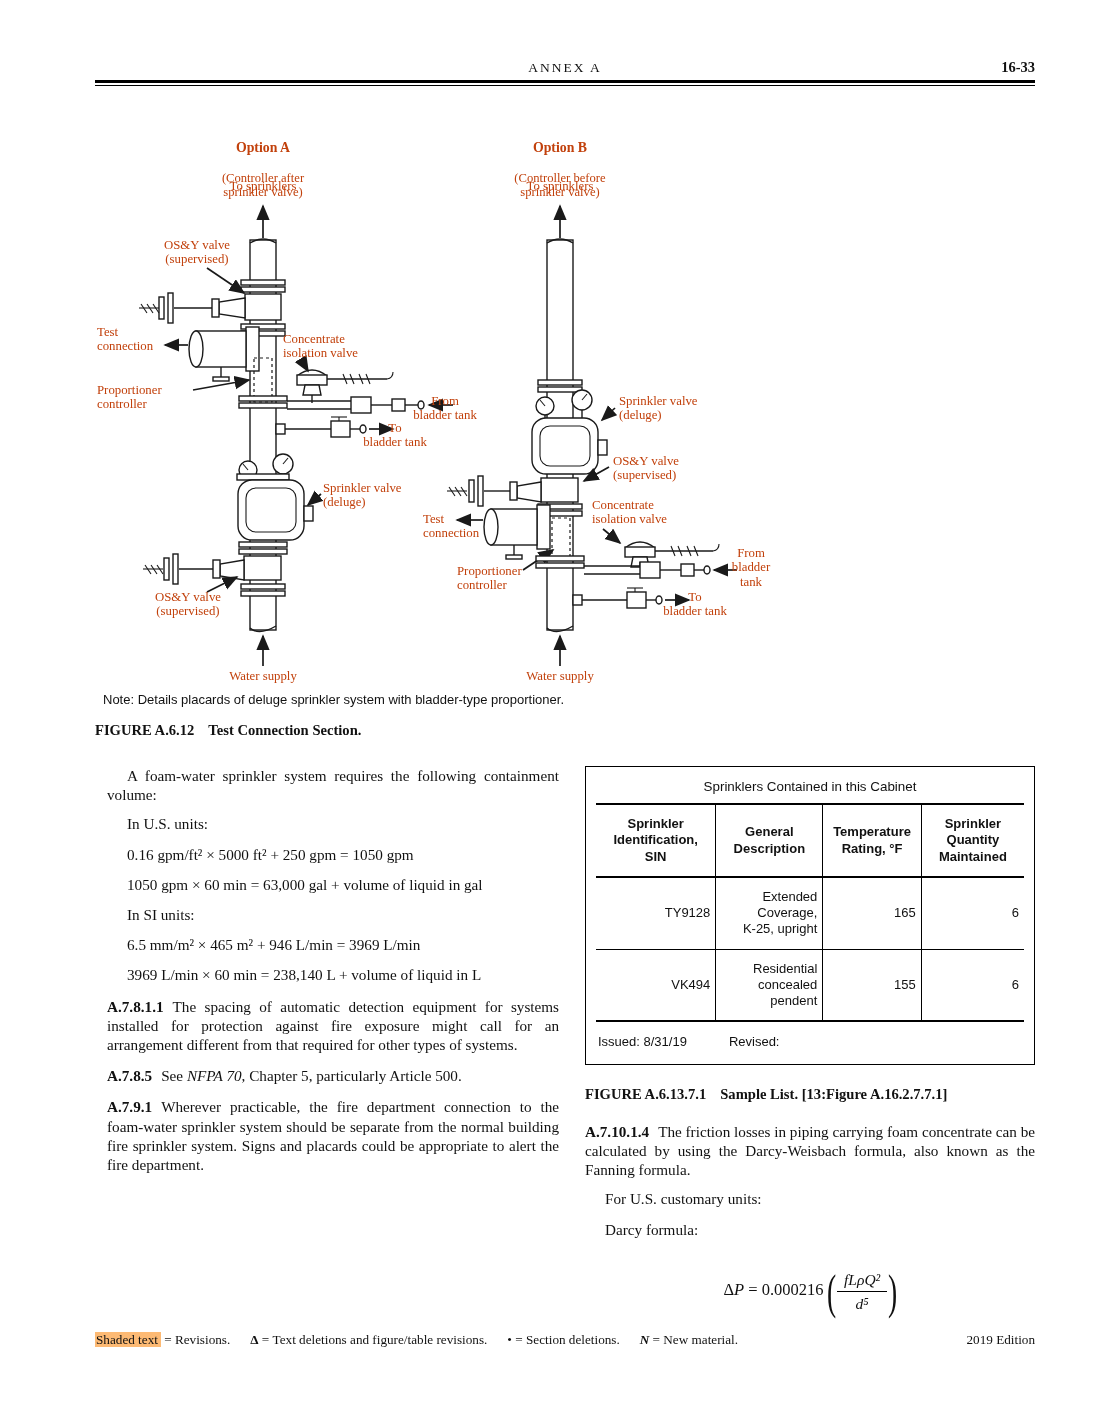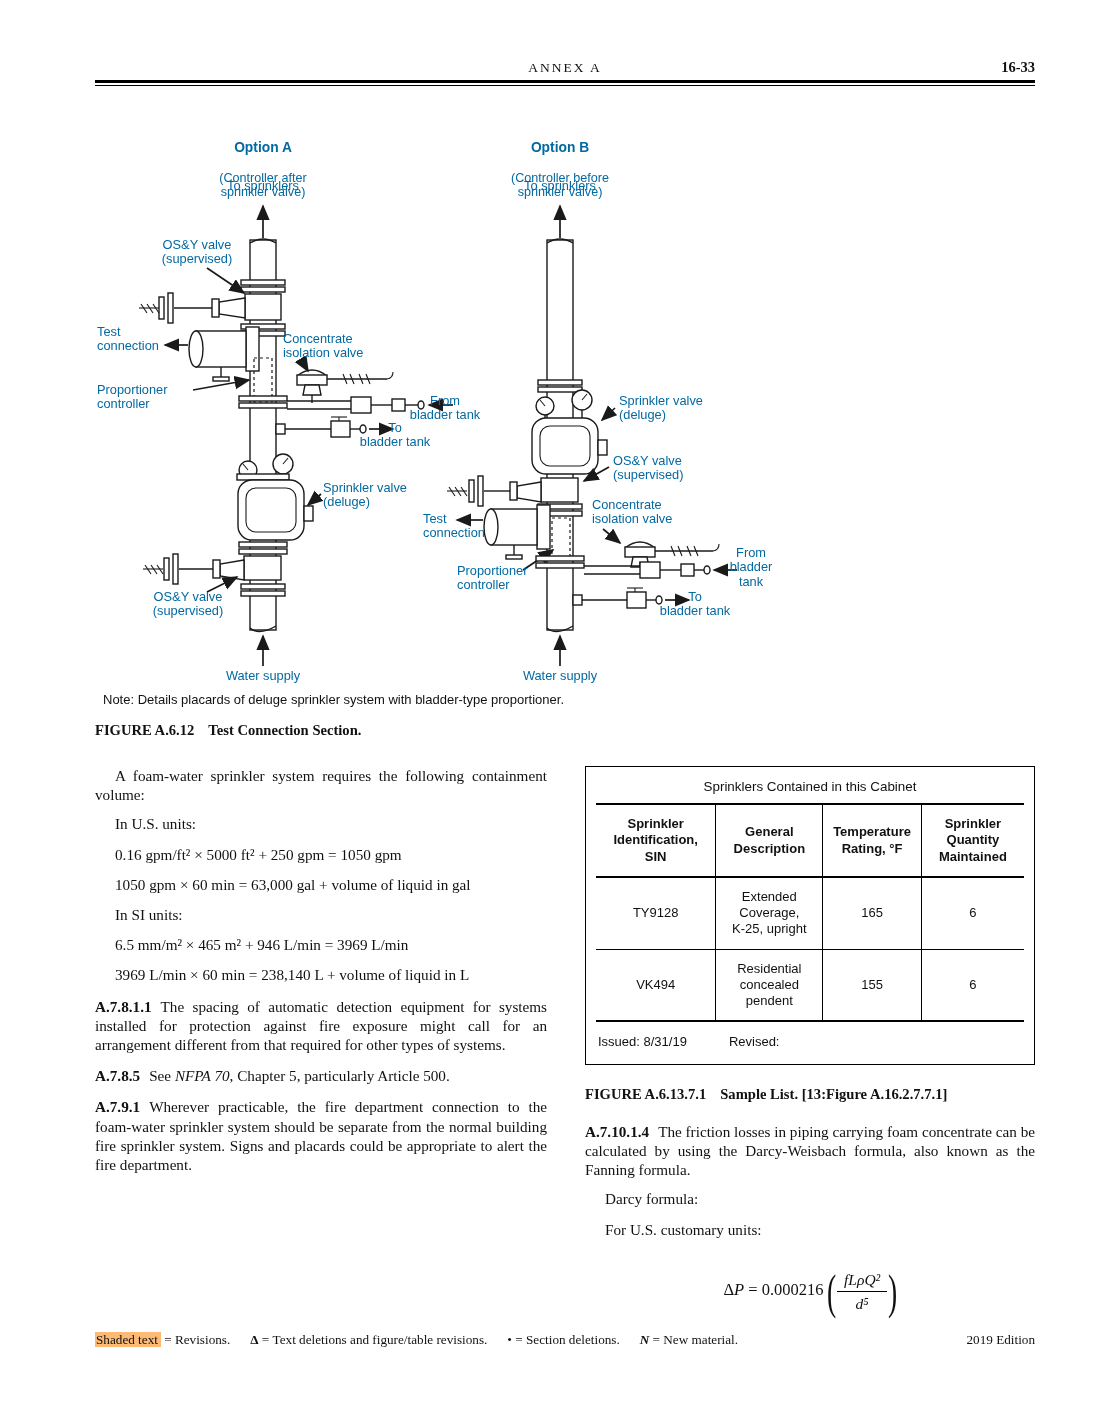--- a/index.html
+++ b/index.html
@@ -8,45 +8,45 @@
 
   
   .running-head{position:absolute;top:60px;left:95px;width:940px;height:20px;}
   .rh-center{position:absolute;left:0;right:0;top:0;text-align:center;font-size:13.5px;letter-spacing:2px;}
   .rh-right{position:absolute;right:0;top:-1px;font-weight:bold;font-size:14.5px;text-align:center;}
   .head-rule{position:absolute;top:80px;left:95px;width:940px;height:2px;border-top:3px solid #000;border-bottom:1px solid #000;}
 
   
   .fig-wrap{position:absolute;left:95px;top:118px;width:860px;height:586px;}
   .fig-wrap svg{position:absolute;left:0;top:0;}
-  .fig-label{position:absolute;font-family:Liberation Sans, sans-serif;font-size:12.8px;line-height:1.12;white-space:pre-line;color:#0369a1;}
+  .fig-label{position:absolute;font-family:Liberation Serif, serif;font-size:12.8px;line-height:1.12;white-space:pre-line;color:#c2410c;}
   .fl-c{text-align:center;}
   .fl-l{text-align:left;}
   .opt-title{font-weight:bold;font-size:13.8px;margin-bottom:1px;}
   .opt-sub{font-size:12.6px;}
   .fig-note{position:absolute;left:103px;top:692px;font-family:"Liberation Sans",sans-serif;font-size:13px;}
   .fig-caption{position:absolute;left:95px;top:722px;font-size:14.6px;font-weight:bold;}
   .cap-title{margin-left:14px;}
 
   
   .col{position:absolute;top:766px;font-size:15.2px;line-height:19.2px;text-align:justify;}
-  .col-left{left:95px;width:452px;}
+  .col-left{left:107px;width:452px;}
   .col-right{left:585px;width:450px;}
   p.bp{margin:0 0 10px 0;text-indent:20px;}
   p.sec{margin:12px 0 10px 0;text-indent:0;}
   .secnum{font-weight:bold;margin-right:9px;}
   .fline{margin:0 0 11px 0;padding-left:20px;text-align:left;text-indent:0;}
   .it{font-style:italic;}
 
   
   .cab-box{border:1.6px solid #000;padding:8px 10px 10px 10px;font-family:"Liberation Sans",sans-serif;}
   .cab-title{font-weight:normal;font-size:13.4px;text-align:center;padding:2px 0 7px 0;border-bottom:2.2px solid #000;}
   table.cab{width:100%;border-collapse:collapse;font-size:13px;}
   table.cab th{font-weight:bold;text-align:center;vertical-align:middle;padding:11px 5px;border-bottom:2.2px solid #000;white-space:pre-line;line-height:1.25;}
-  table.cab td{text-align:center;vertical-align:middle;padding:11px 5px;white-space:pre-line;line-height:1.25;}
+  table.cab td{text-align:right;vertical-align:middle;padding:11px 5px;white-space:pre-line;line-height:1.25;}
   table.cab th + th, table.cab td + td{border-left:1.2px solid #000;}
   tr.r1 td{border-bottom:1.2px solid #000;}
   tr.r2 td{border-bottom:2.2px solid #000;}
   .cab-footer{font-size:13px;padding:10px 2px 2px 2px;text-align:left;}
   .cab-footer .rev{margin-left:42px;}
   .cap2{margin:20px 0 18px 0;font-weight:bold;font-size:14.6px;text-align:left;text-indent:0;}
 
   
   .formula-row{margin-top:16px;text-align:center;font-size:16.5px;text-indent:0;}
   .frac{display:inline-block;vertical-align:middle;text-align:center;font-style:italic;margin:15px 2px;font-size:15.5px;}
@@ -389,22 +389,22 @@
       </div>
     </div>
 
     <p class="cap2">
       <span>FIGURE A.6.13.7.1</span><span class="cap-title">Sample List. [13:Figure A.16.2.7.7.1]</span>
     </p>
 
     <p class="sec">
       <span class="secnum">A.7.10.1.4</span><span>The friction losses in piping carrying foam concentrate can be calculated by using the Darcy-Weisbach formula, also known as the Fanning formula.</span>
     </p>
+    <p class="fline">For U.S. customary units:</p>
     <p class="fline">Darcy formula:</p>
-    <p class="fline">For U.S. customary units:</p>
 
     <div class="formula-row">
       <span>Δ</span><span class="it">P</span><span> = 0.000216</span>
       <span class="big-paren">(</span><span class="frac"><span class="fr-n">fLρQ²</span><span class="fr-d">d⁵</span></span><span class="big-paren">)</span>
     </div>
   </div>
 
   <div class="page-footer">
     <span class="ftr-item"><span class="shade">Shaded text</span> <span>= Revisions.</span></span>
     <span class="ftr-item"><span class="sym-b">Δ</span> <span>= Text deletions and figure/table revisions.</span></span>

